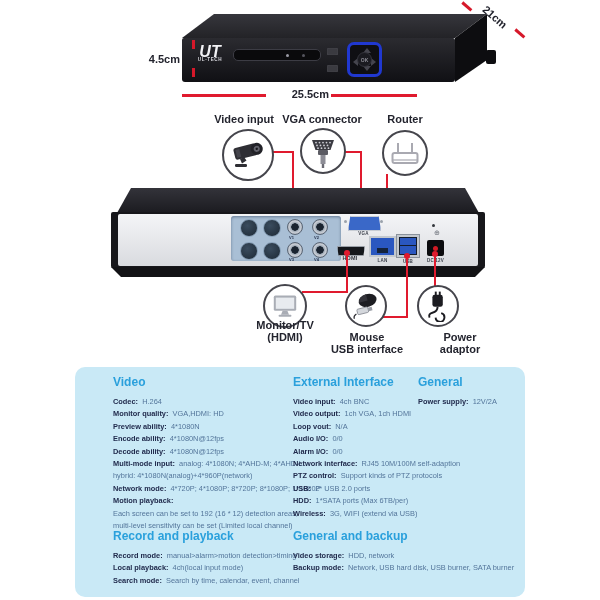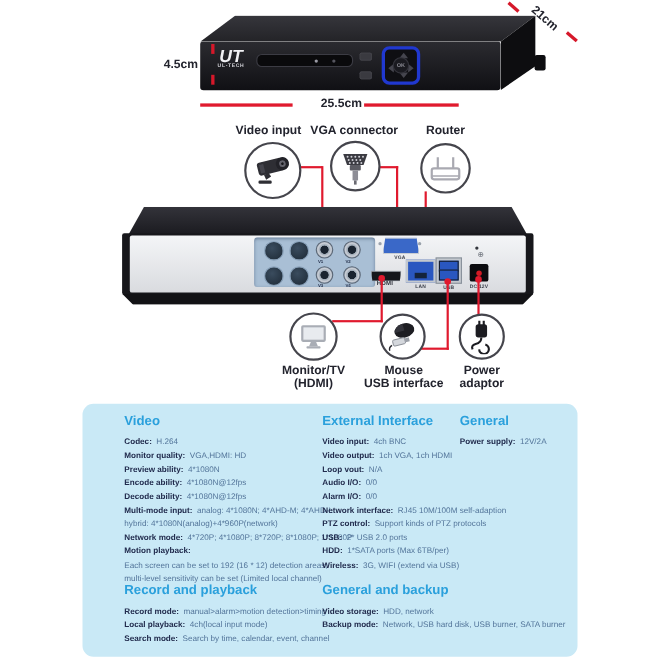--- a/index.html
+++ b/index.html
@@ -233,29 +233,29 @@
   <div class="abs circle-icon" style="left:417px;top:285px;width:42px;height:42px;">
     <svg width="32" height="32" viewBox="0 0 40 40">
       <rect x="13" y="6" width="13" height="15" rx="3" fill="#1c1c21"></rect>
       <rect x="16" y="2" width="2.4" height="5" fill="#1c1c21"></rect>
       <rect x="21" y="2" width="2.4" height="5" fill="#1c1c21"></rect>
       <path d="M19.5 21 q0 6 -6.5 7.5 q-5.5 1.5 -3.5 6" stroke="#1c1c21" stroke-width="2.4" fill="none"></path>
       <path d="M24 29 a5.5 5.5 0 1 1 -7 5.5" stroke="#1c1c21" stroke-width="2.4" fill="none"></path>
     </svg>
   </div>
 
-  <div class="abs callout-label" style="left:245px;top:331px;width:80px;text-align:center;">
+  <div class="abs callout-label" style="left:245px;top:319px;width:80px;text-align:center;">
     <div>Monitor/TV</div>
     <div>(HDMI)</div>
   </div>
   <div class="abs callout-label" style="left:326px;top:331px;width:82px;">
     <div>Mouse</div>
     <div>USB interface</div>
   </div>
-  <div class="abs callout-label" style="left:398px;top:331px;width:80px;text-align:center;">
+  <div class="abs callout-label" style="left:420px;top:331px;width:80px;text-align:center;">
     <div>Power</div>
     <div>adaptor</div>
   </div>
 
   <div class="abs panel" style="left:75px;top:367px;width:450px;height:230px;"></div>
 
   <div class="abs" style="left:113px;top:375px;width:182px;">
     <div class="sec-title">Video</div>
     <div class="sec-body">
         <div class="spec-row"><span class="spec-label">Codec:  </span><span>H.264</span></div>

